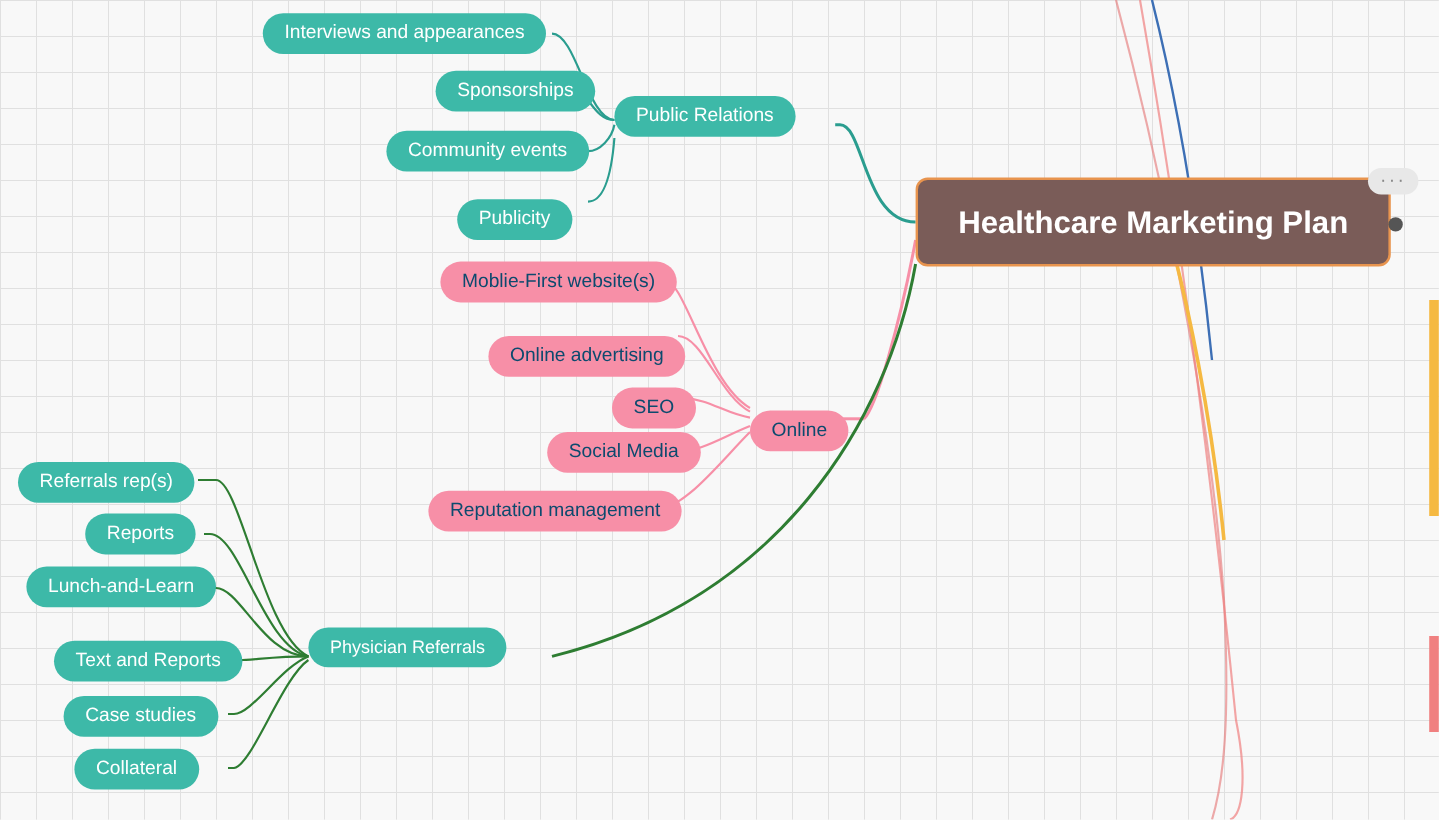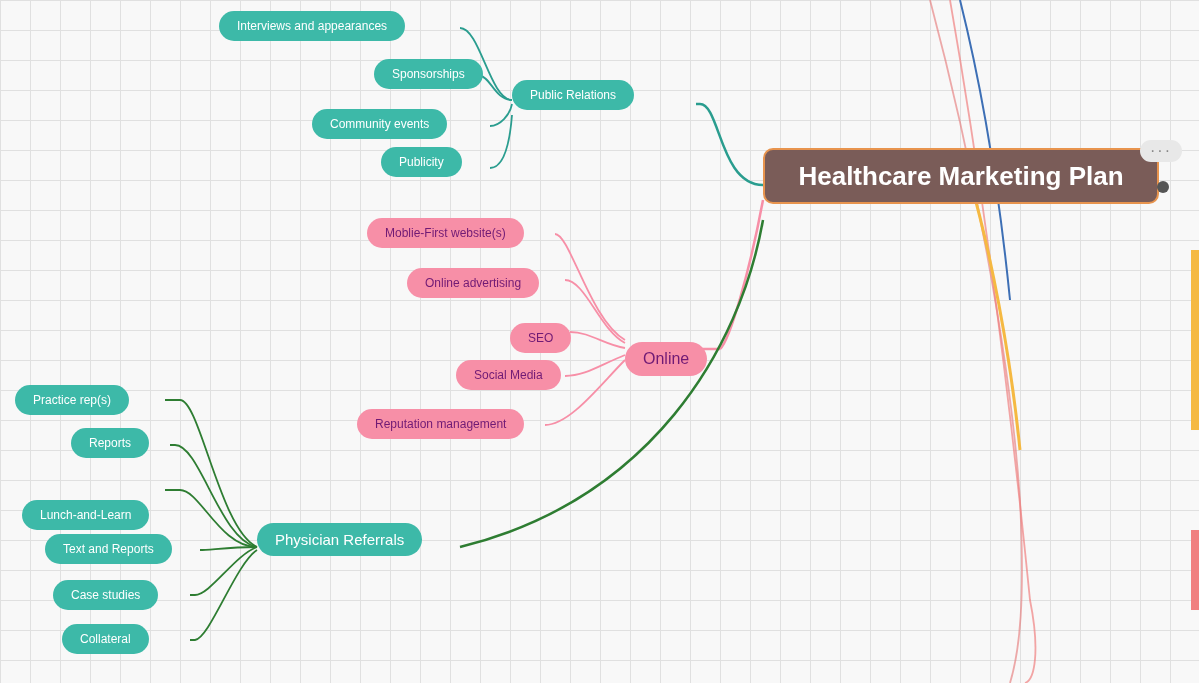--- a/index.html
+++ b/index.html
@@ -22,39 +22,39 @@
         linear-gradient(to bottom, #e0e0e0 1px, transparent 1px);
       background-size: 30px 30px;
       z-index: 0;
     }
 
     
     .node {
       position: absolute;
       border-radius: 20px;
       padding: 8px 18px;
-      font-size: 12px;
+      font-size: 16px;
       font-weight: 500;
       white-space: nowrap;
       display: flex;
       align-items: center;
       justify-content: center;
       cursor: pointer;
       z-index: 10;
     }
 
     .node-teal {
       background: #3db9a8;
       color: #fff;
       border: none;
     }
 
     .node-pink {
       background: #f78fa7;
-      color: #701a75;
+      color: #0c4a6e;
       border: none;
     }
 
     .node-central {
       background: #7a5c58;
       color: #fff;
       border: 2px solid #e8944e;
       border-radius: 10px;
       padding: 20px 40px;
       font-size: 26px;
@@ -150,88 +150,88 @@
   <path d="M 257 550 C 235 565, 210 638, 195 640 L 190 640" stroke="#2e7d32" stroke-width="1.8" fill="none"></path>
 
   <path d="M 960 0 C 985 100, 1000 200, 1010 300" stroke="#3d6fb5" stroke-width="2" fill="none"></path>
 
   <path d="M 930 0 C 970 150, 1010 350, 1020 500 C 1025 600, 1020 650, 1010 683" stroke="#e57373" stroke-width="1.8" fill="none" opacity="0.6"></path>
   <path d="M 950 0 C 985 200, 1010 400, 1030 600 C 1040 650, 1035 680, 1025 683" stroke="#f08080" stroke-width="1.8" fill="none" opacity="0.7"></path>
 
   <path d="M 970 180 C 990 250, 1010 350, 1020 450" stroke="#f5b942" stroke-width="3" fill="none"></path>
 </svg>
 
-<div class="node node-central" style="left: 763px; top: 148px; width: 396px; height: 56px;">
+<div class="node node-central" style="left: 763px; top: 148px; width: 396px; height: 74px;">
   <span>Healthcare Marketing Plan</span>
 </div>
 
 <div class="node-ellipsis" style="left: 1140px; top: 140px;">
   ···
 </div>
 
 <div class="node-dot" style="left: 1157px; top: 181px;">
 </div>
 
 <div class="node node-teal" style="left: 512px; top: 80px;">
   <span>Public Relations</span>
 </div>
 
 <div class="node node-teal" style="left: 219px; top: 11px;">
   <span>Interviews and appearances</span>
 </div>
 
-<div class="node node-teal" style="left: 374px; top: 59px; align-items: center;">
+<div class="node node-teal" style="left: 363px; top: 59px; align-items: center;">
   <span>Sponsorships</span>
 </div>
 
-<div class="node node-teal" style="left: 312px; top: 109px;">
+<div class="node node-teal" style="left: 322px; top: 109px;">
   <span>Community events</span>
 </div>
 
-<div class="node node-teal" style="left: 381px; top: 147px; align-items: center;">
+<div class="node node-teal" style="left: 381px; top: 166px; align-items: center;">
   <span>Publicity</span>
 </div>
 
 <div class="node node-pink" style="left: 625px; top: 342px; font-size: 16px;">
   <span>Online</span>
 </div>
 
 <div class="node node-pink" style="left: 367px; top: 218px;">
   <span>Moblie-First website(s)</span>
 </div>
 
-<div class="node node-pink" style="left: 407px; top: 268px;">
+<div class="node node-pink" style="left: 407px; top: 280px;">
   <span>Online advertising</span>
 </div>
 
 <div class="node node-pink" style="left: 510px; top: 323px;">
   <span>SEO</span>
 </div>
 
 <div class="node node-pink" style="left: 456px; top: 360px;">
   <span>Social Media</span>
 </div>
 
 <div class="node node-pink" style="left: 357px; top: 409px;">
   <span>Reputation management</span>
 </div>
 
 <div class="node node-teal" style="left: 257px; top: 523px; font-size: 15px;">
   <span>Physician Referrals</span>
 </div>
 
 <div class="node node-teal" style="left: 15px; top: 385px;">
-  <span>Practice rep(s)</span>
+  <span>Referrals rep(s)</span>
 </div>
 
 <div class="node node-teal" style="left: 71px; top: 428px;">
   <span>Reports</span>
 </div>
 
-<div class="node node-teal" style="left: 22px; top: 500px; text-align: center;">
+<div class="node node-teal" style="left: 22px; top: 472px; text-align: center;">
   <span>Lunch-and-Learn</span>
 </div>
 
 <div class="node node-teal" style="left: 45px; top: 534px;">
   <span>Text and Reports</span>
 </div>
 
 <div class="node node-teal" style="left: 53px; top: 580px;">
   <span>Case studies</span>
 </div>

